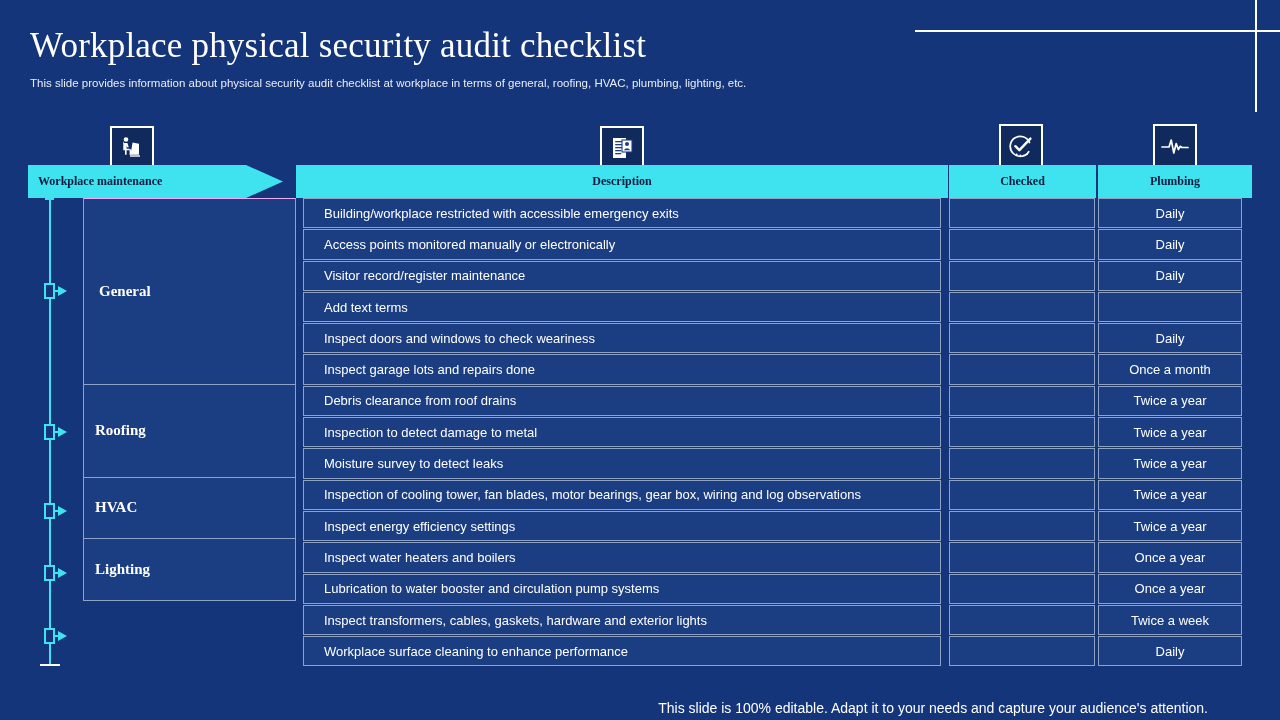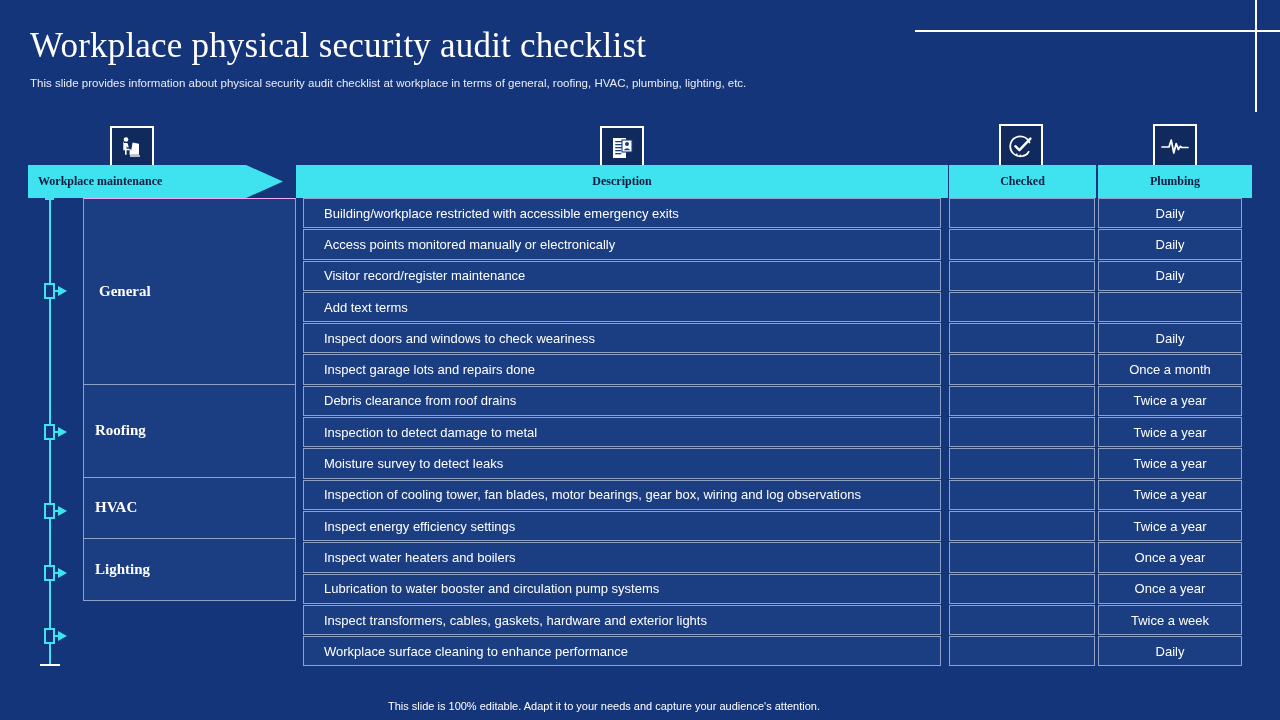--- a/index.html
+++ b/index.html
@@ -90,21 +90,21 @@
     color:#ffffff;font-size:13px;
     display:flex;align-items:center;
   }
   .c-desc{width:638px;padding-left:20px;}
   .c-check{width:146px;margin-left:8px;}
   .c-freq{width:144px;margin-left:3px;justify-content:center;}
 
   
   .footer{
     position:absolute;left:0;top:700px;width:1208px;
-    text-align:center;color:#ffffff;font-size:11px;
+    text-align:right;color:#ffffff;font-size:14px;
   }
 </style>
 </head>
 <body>
 
 <div class="slide">
 
   <div class="deco-h"></div>
   <div class="deco-v"></div>
 

